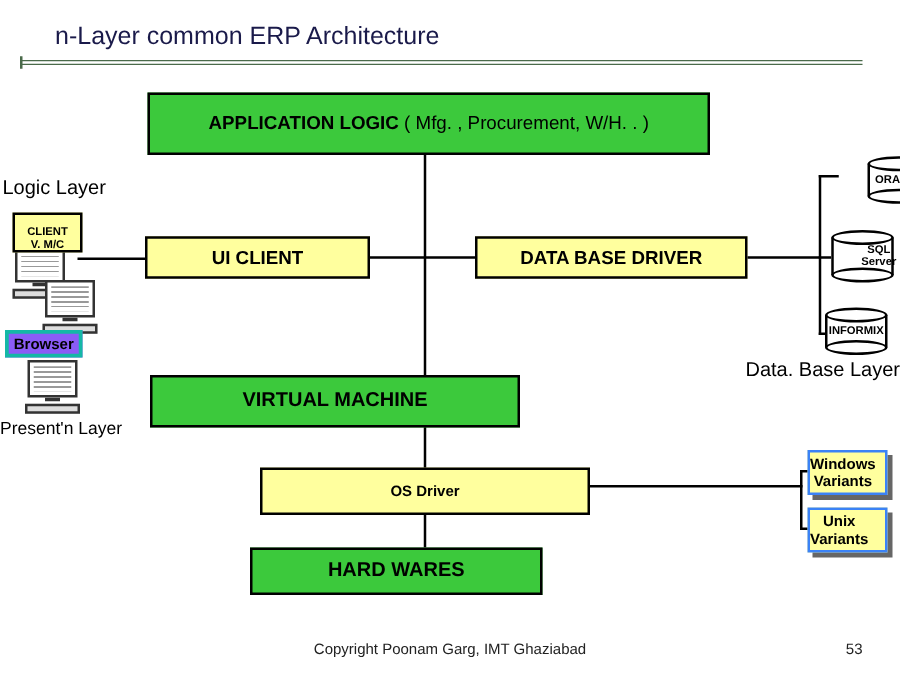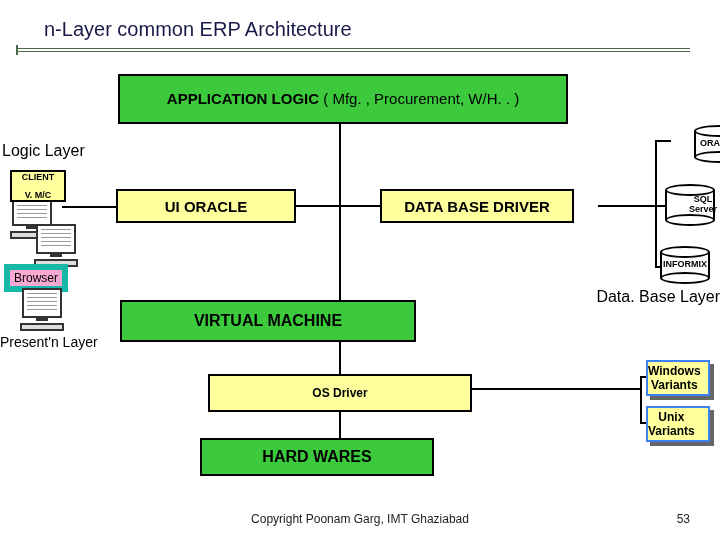--- a/index.html
+++ b/index.html
@@ -57,21 +57,21 @@
   .normal { font-weight: normal; }
   .logic-label {
     position: absolute; top: 142px; left: 2px;
     font-size: 16px; color: #000;
   }
   .ui-box {
     top: 189px; left: 116px; width: 180px; height: 34px;
     font-size: 15px; font-weight: bold;
   }
   .db-box {
-    top: 189px; left: 380px; width: 194px; height: 34px;
+    top: 189px; left: 380px; width: 218px; height: 34px;
     font-size: 15px; font-weight: bold;
   }
   .vm-box {
     top: 300px; left: 120px; width: 296px; height: 42px;
     font-size: 16px; font-weight: bold;
   }
   .os-box {
     top: 374px; left: 208px; width: 264px; height: 38px;
     font-size: 12px; font-weight: bold;
   }
@@ -145,43 +145,43 @@
   .sb-unix { top: 406px; left: 646px; width: 64px; height: 36px; }
   .os-line-h { position:absolute; left:472px; top:388px; width:170px; height:2px; background:#000; }
   .os-fan { position:absolute; left:640px; top:376px; width:2px; height:48px; background:#000; }
   .os-f1 { position:absolute; left:640px; top:376px; width:8px; height:2px; background:#000; }
   .os-f2 { position:absolute; left:640px; top:422px; width:8px; height:2px; background:#000; }
   .client-box {
     position: absolute; top: 170px; left: 10px;
     width: 56px; height: 32px;
     border: 2px solid #000; background: #ffff9e;
     font-size: 9px; font-weight: bold;
-    display: flex; flex-direction: column; align-items: center; justify-content: space-between;
+    display: flex; flex-direction: column; align-items: center; justify-content: flex-end;
     z-index: 3;
   }
   .computer {
     position: absolute;
     width: 52px;
   }
   .computer .mon {
     width: 40px; height: 30px; border: 2px solid #333;
     margin: 0 auto; background: #fff; position: relative;
   }
   .computer .mon::after {
     content: ''; position: absolute; top: 3px; left: 3px; right: 3px; bottom: 3px;
     background: repeating-linear-gradient(to bottom, #999 0 1px, transparent 1px 4px);
   }
   .computer .stand { width: 12px; height: 3px; background:#333; margin: 0 auto; }
   .computer .base { width: 44px; height: 8px; border: 2px solid #333; background:#ddd; margin: 2px auto 0; }
   .comp1 { top: 196px; left: 6px; }
   .comp2 { top: 224px; left: 30px; }
   .browser-label {
     position: absolute; top: 264px; left: 4px;
-    font-size: 12px; font-weight: normal;
-    border: 6px solid #14b8a6; padding: 1px 4px; background: #f9a8d4;
+    font-size: 12px; font-weight: bold;
+    border: 3px solid #14b8a6; padding: 1px 4px; background: #8b5cf6;
   }
   .comp3 { top: 288px; left: 16px; }
   .present-label {
     position: absolute; top: 334px; left: 0;
     font-size: 14px; color: #000;
   }
   .line-client-ui {
     position: absolute; left: 62px; top: 206px; width: 54px; height: 2px; background: #000;
   }
   .footer {
@@ -207,21 +207,21 @@
   <div>
     <b>APPLICATION  LOGIC</b><span class="normal"> ( Mfg. , Procurement, W/H. . )</span>
   </div>
 </div>
 
 <div class="logic-label">Logic Layer</div>
 
 <div class="vline-main"></div>
 <div class="hline-ui"></div>
 
-<div class="box yellow ui-box">UI ORACLE</div>
+<div class="box yellow ui-box">UI CLIENT</div>
 <div class="box yellow db-box">DATA BASE DRIVER</div>
 
 <div class="hline-db-right"></div>
 <div class="db-fanout"></div>
 <div class="db-f1"></div>
 <div class="db-f2"></div>
 <div class="db-f3"></div>
 
 <div class="cyl cyl-oracle">
   <div class="top-e"></div>

